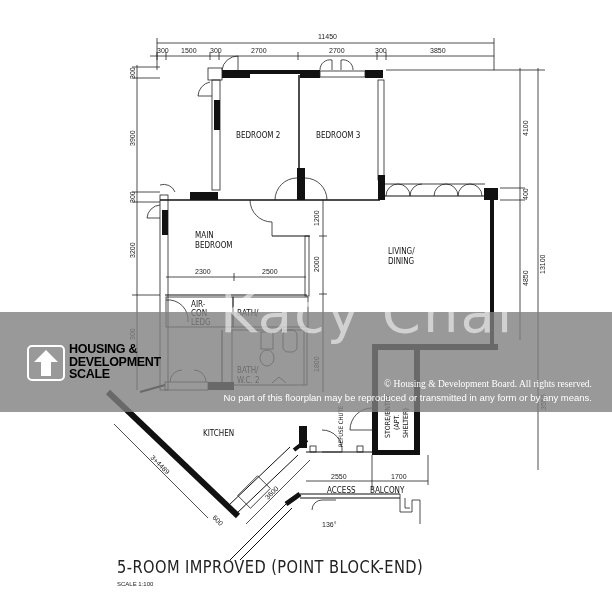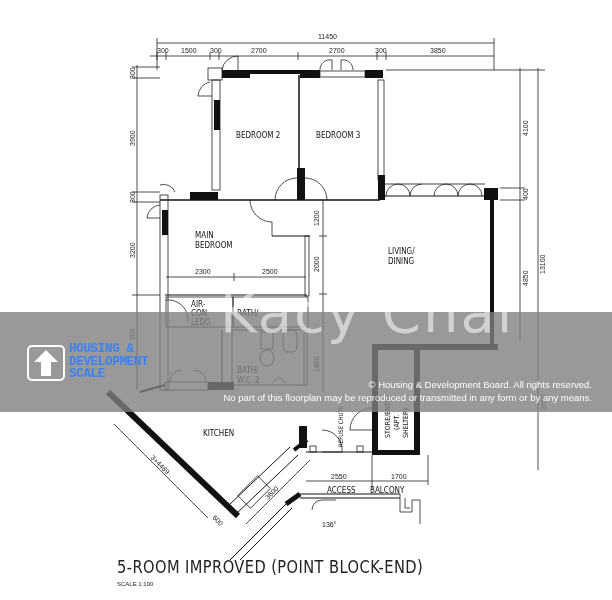--- a/index.html
+++ b/index.html
@@ -4,23 +4,23 @@
 <style>
   html, body { margin:0; padding:0; background:#ffffff; }
   body { width:612px; height:600px; position:relative; overflow:hidden; font-family:"DejaVu Sans", sans-serif; }
   svg { position:absolute; left:0; top:0; }
   .dim { font-family:"Liberation Sans", sans-serif; font-size:7px; fill:#222; }
   .room { font-family:"DejaVu Sans Condensed","DejaVu Sans", sans-serif; font-size:8px; fill:#111; }
   .thin { stroke:#222; stroke-width:0.8; fill:none; }
   .wall { fill:#111; }
   .banner { position:absolute; left:0; top:312px; width:612px; height:100px; background:rgba(128,128,128,0.80); }
   .hdb-logo { position:absolute; left:27px; top:345px; width:38px; height:36px; border:2px solid #fff; border-radius:5px; box-sizing:border-box; }
-  .hdb-text { position:absolute; left:69px; top:343px; color:#3b82f6; font-family:Liberation Mono, monospace; font-weight:bold; font-size:12.5px; line-height:12.5px; letter-spacing:-0.3px; }
+  .hdb-text { position:absolute; left:69px; top:343px; color:#000000; font-family:Liberation Sans, sans-serif; font-weight:bold; font-size:12.5px; line-height:12.5px; letter-spacing:-0.3px; }
   .wm-big { position:absolute; left:220px; top:280px; font-family:"DejaVu Sans", sans-serif; font-size:56px; color:rgba(255,255,255,0.55); letter-spacing:2px; }
-  .copy1 { position:absolute; right:20px; top:379px; color:#fff; font-family:Liberation Sans, sans-serif; font-size:9.5px; text-align:left; }
+  .copy1 { position:absolute; right:20px; top:379px; color:#fff; font-family:Liberation Serif, serif; font-size:9.5px; text-align:left; }
   .copy2 { position:absolute; right:20px; top:392px; color:#fff; font-family:"Liberation Sans", sans-serif; font-size:9.5px; text-align:right; }
   .title { position:absolute; left:117px; top:557px; font-family:"DejaVu Sans", sans-serif; font-size:17px; color:#222; letter-spacing:0.5px; font-weight:normal; transform:scaleX(0.86); transform-origin:left top; }
   .scale { position:absolute; left:117px; top:581px; font-family:"Liberation Sans", sans-serif; font-size:6px; color:#222; }
 </style>
 </head>
 <body>
 
 <svg width="612" height="600" viewBox="0 0 612 600">
 
   <g>

